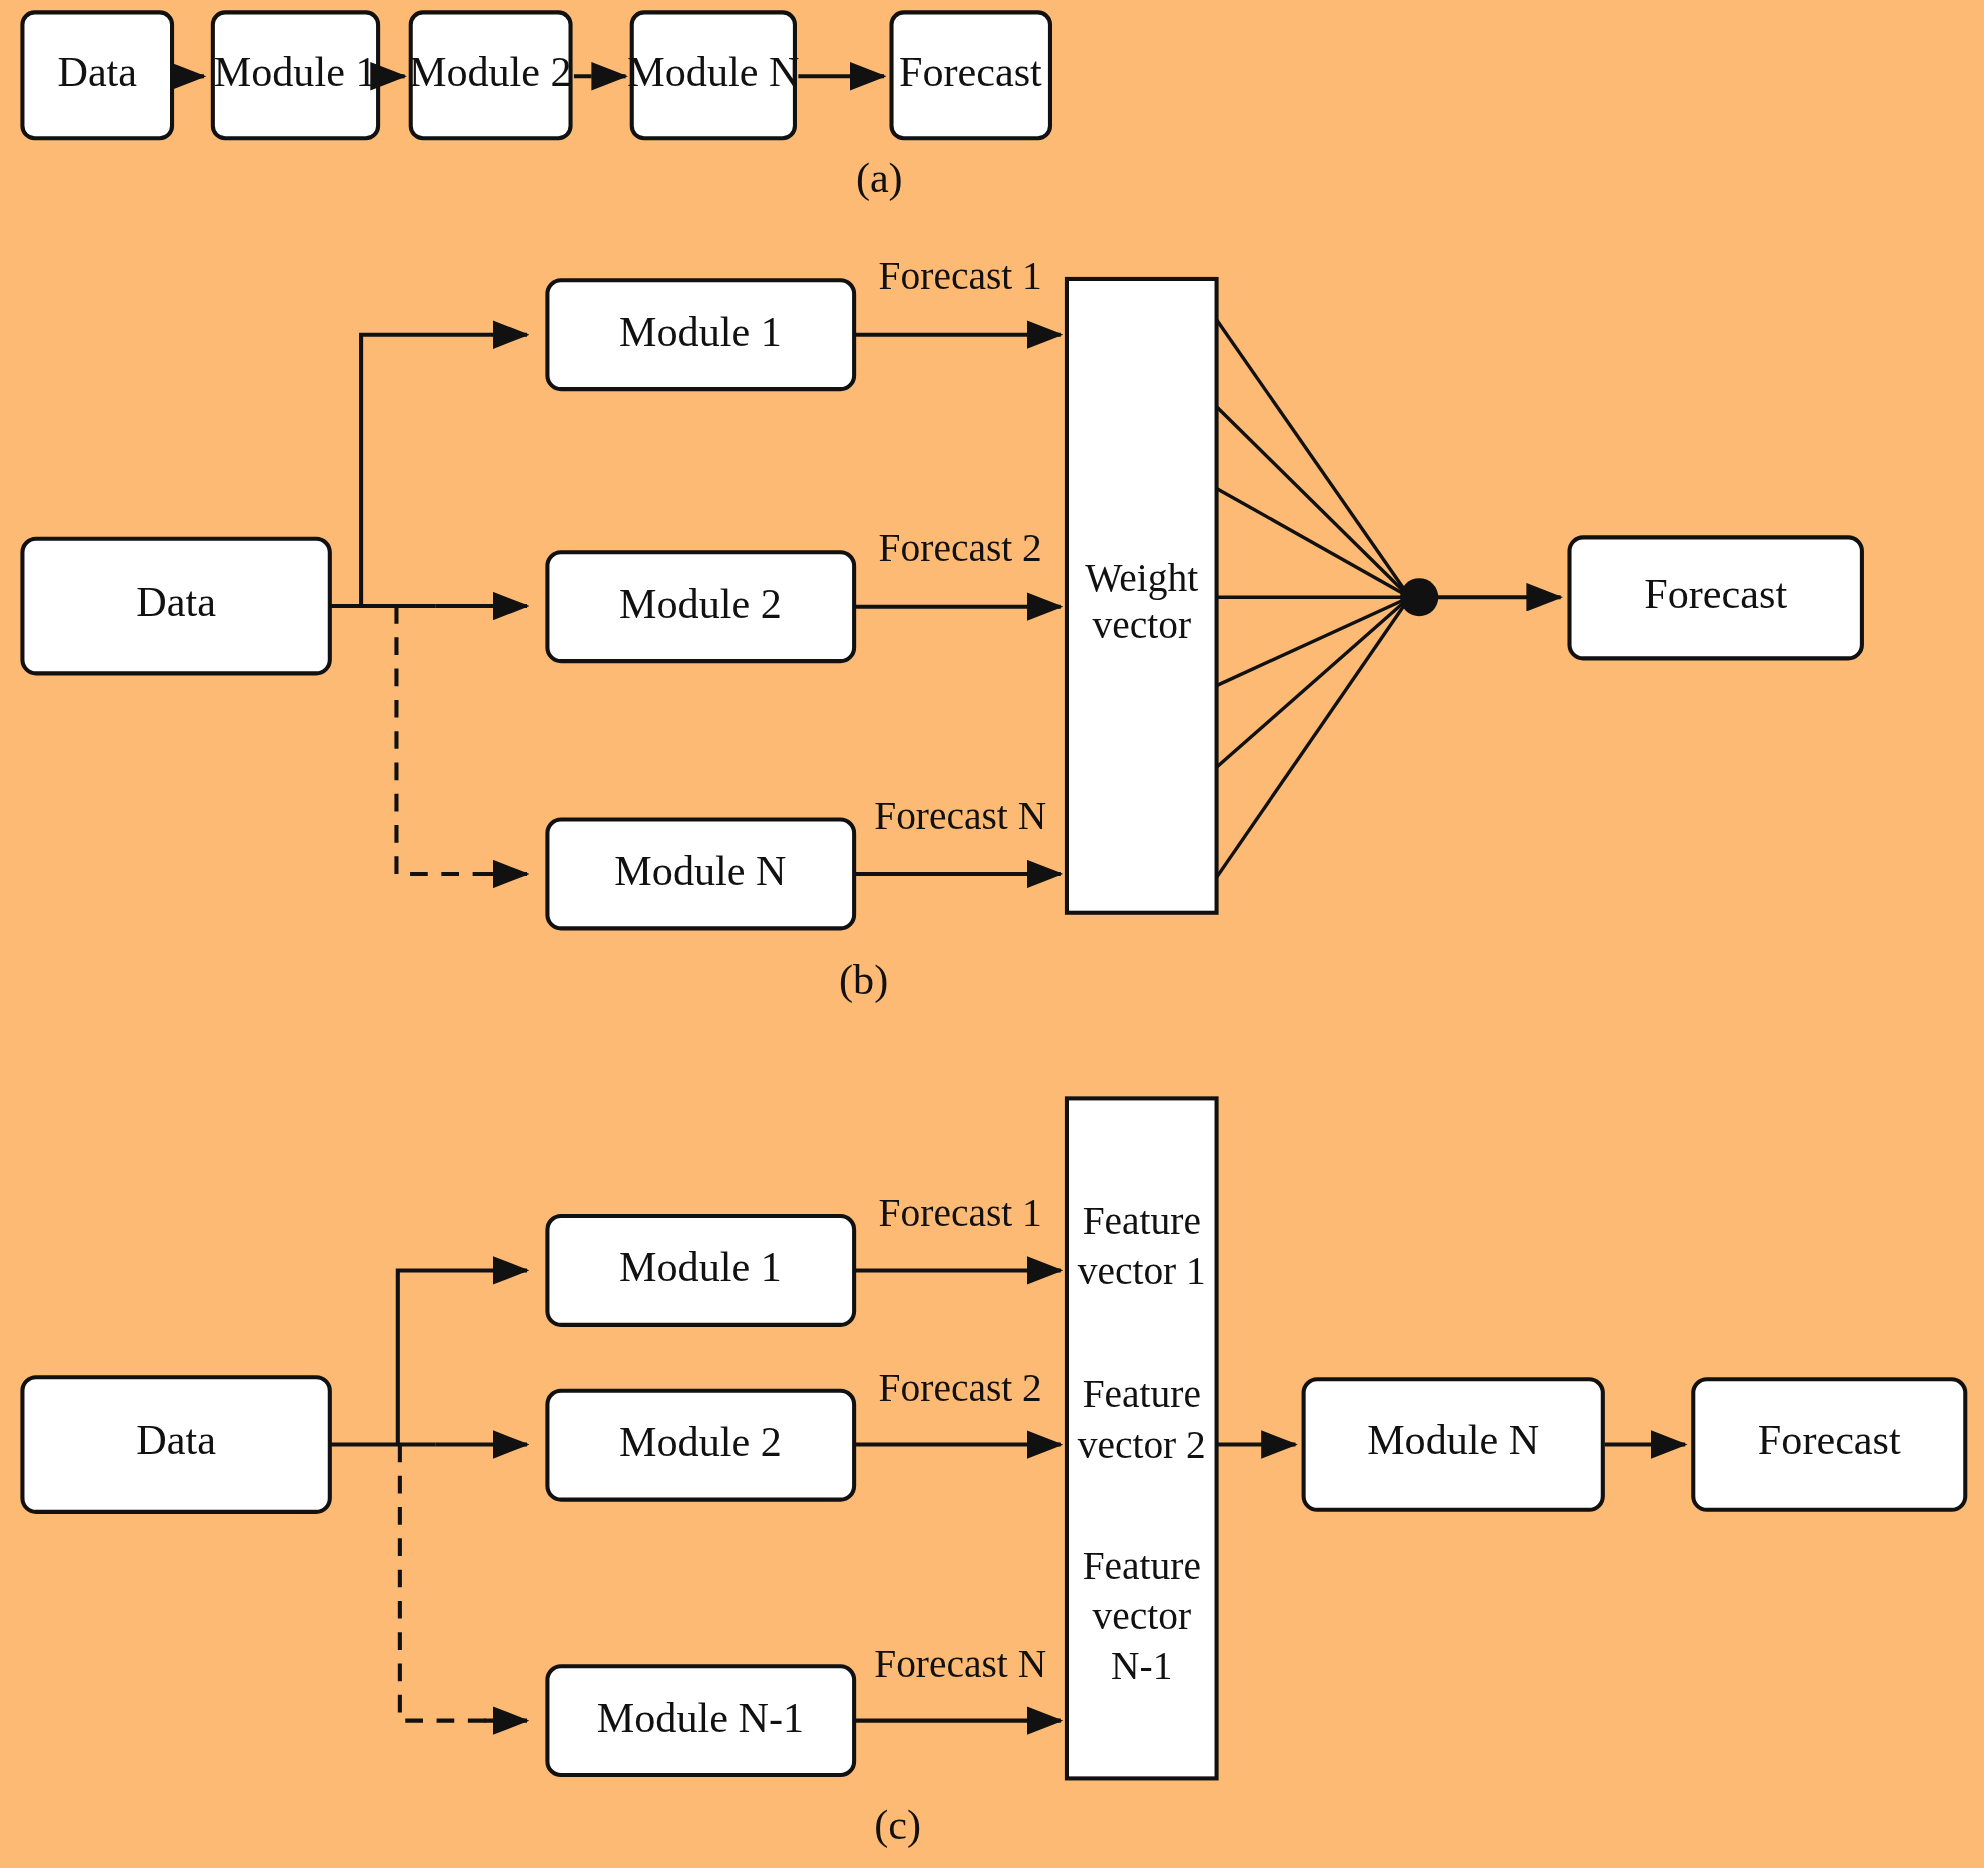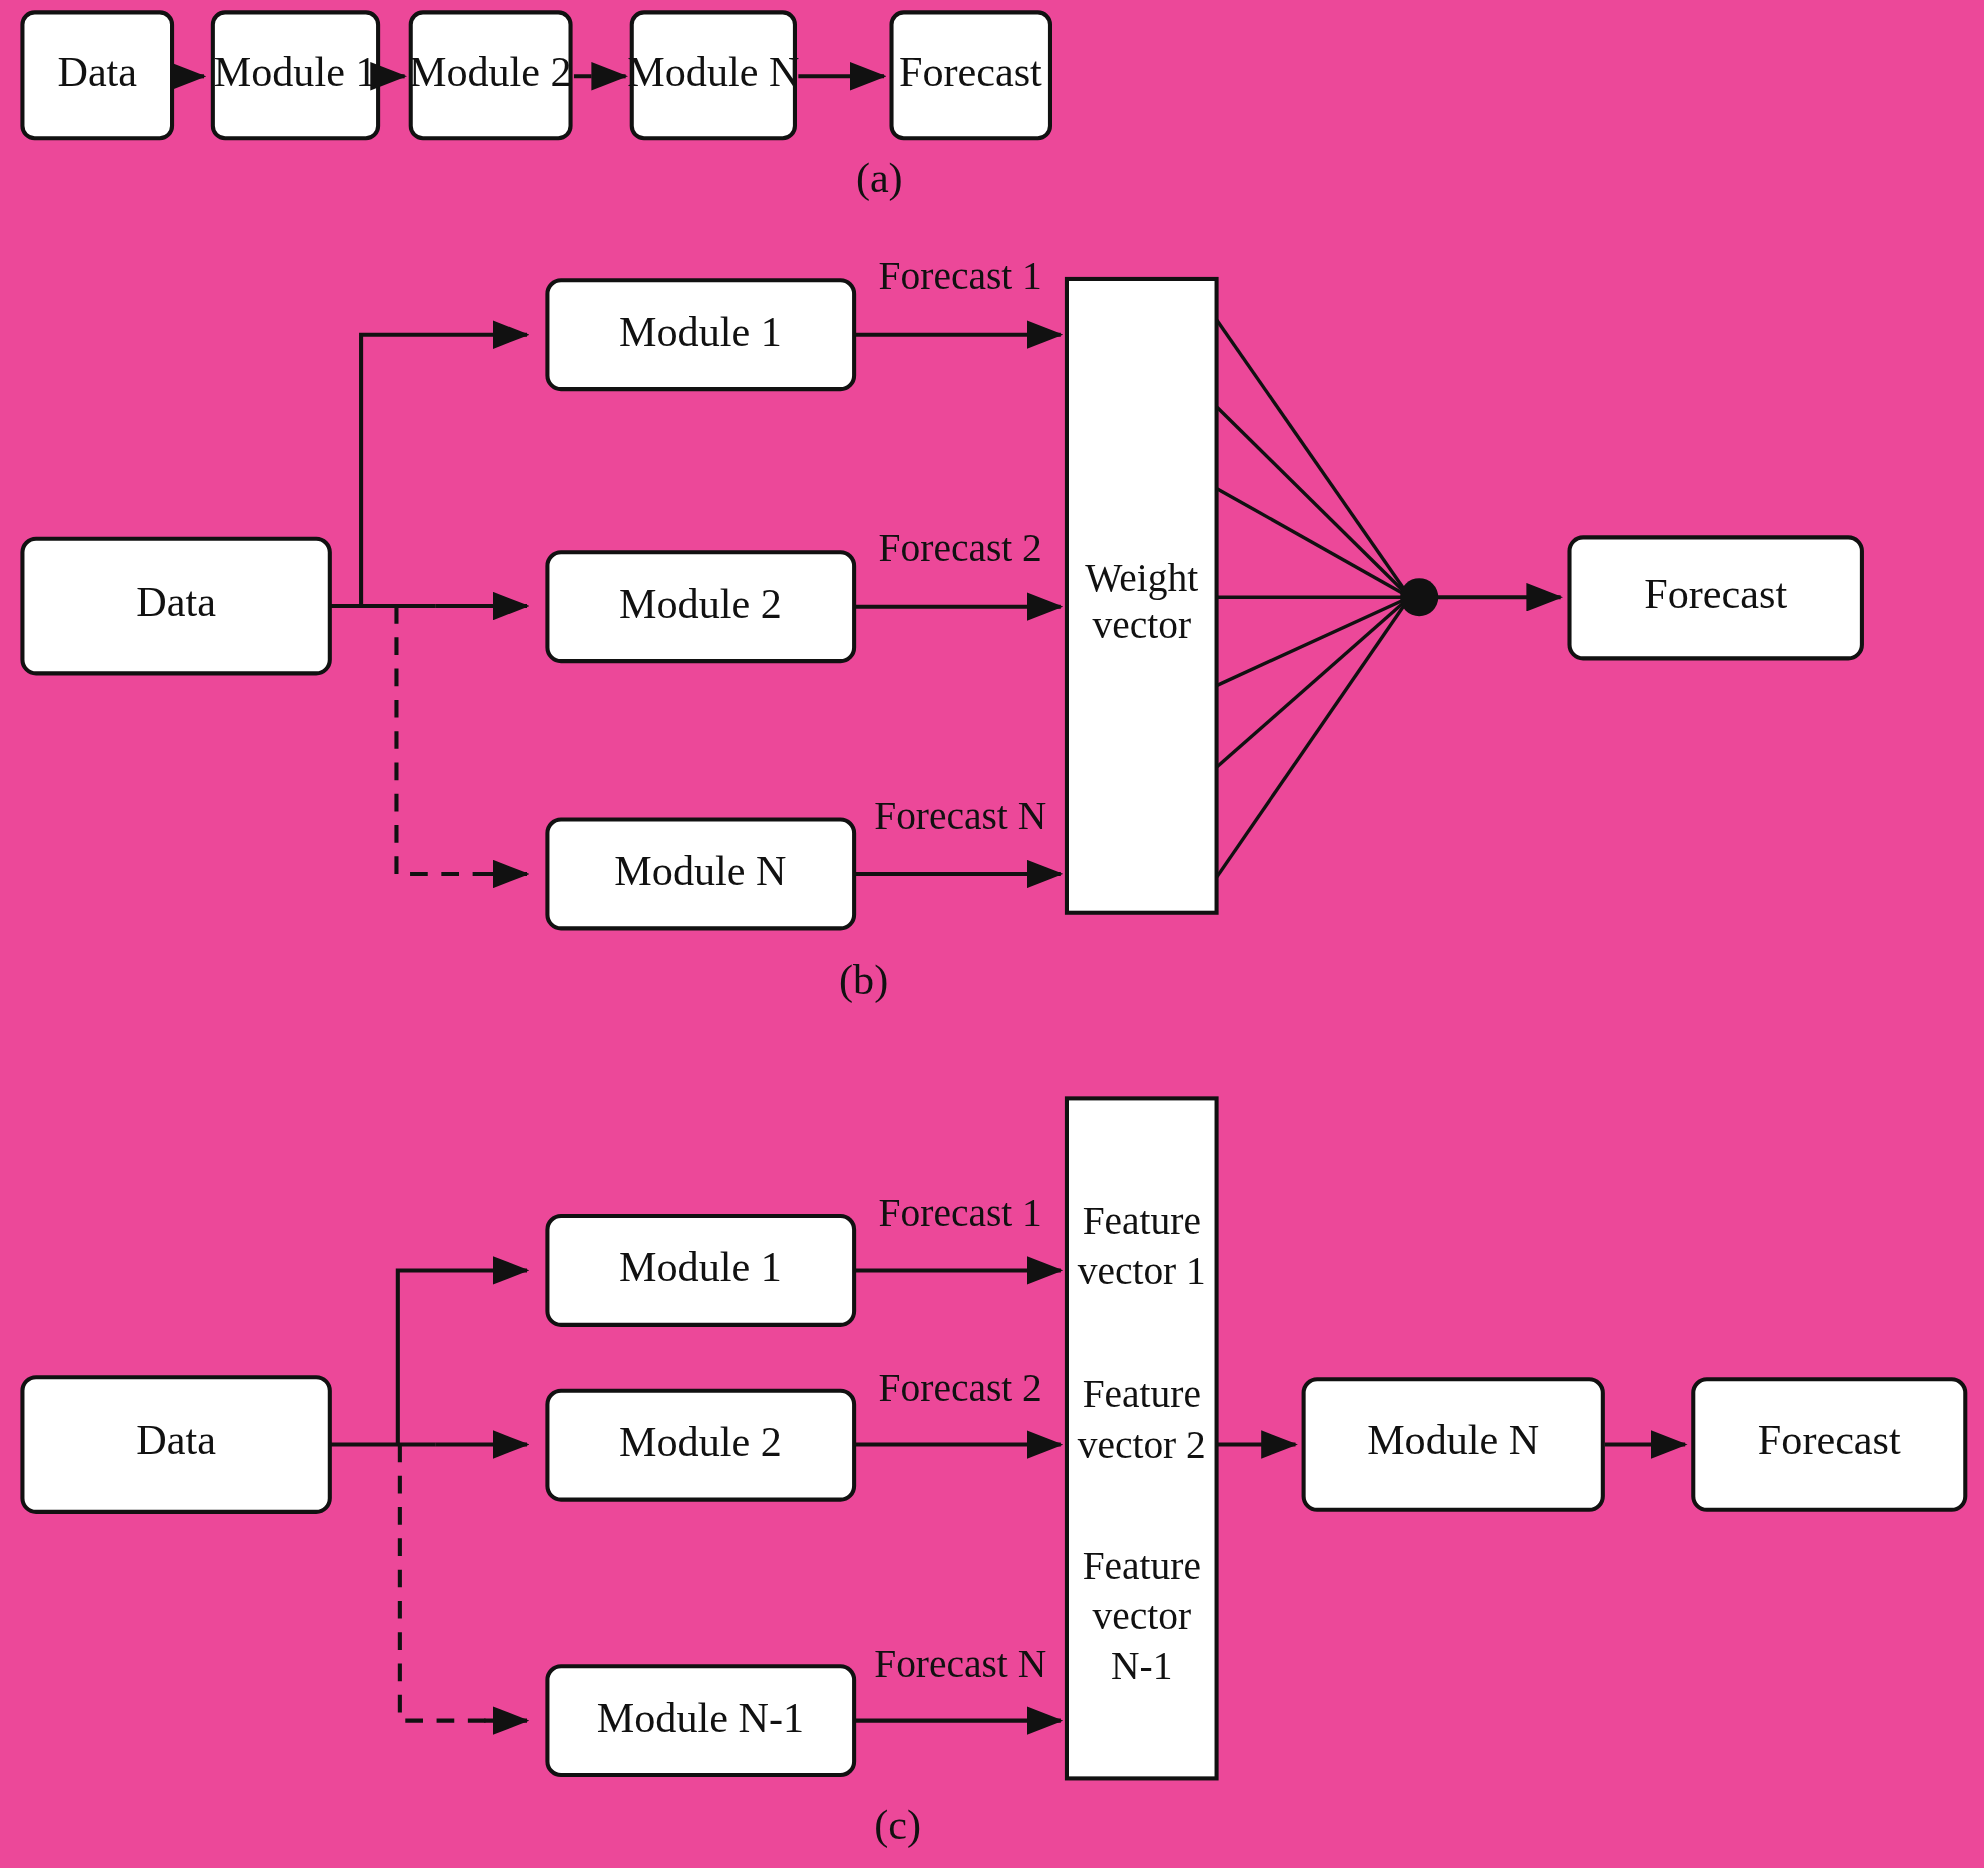--- a/index.html
+++ b/index.html
@@ -11,21 +11,21 @@
   body {
     font-family: "Liberation Serif", "DejaVu Serif", serif;
     width: 1985px;
     height: 1869px;
     overflow: hidden;
   }
   #figure-root {
     position: relative;
     width: 1985px;
     height: 1869px;
-    background: #ec4899;
+    background: #fdba74;
   }
   svg#diagram {
     display: block;
     width: 1985px;
     height: 1869px;
   }
   .box-rect {
     fill: #ffffff;
     stroke: #111111;
     stroke-width: 6;

